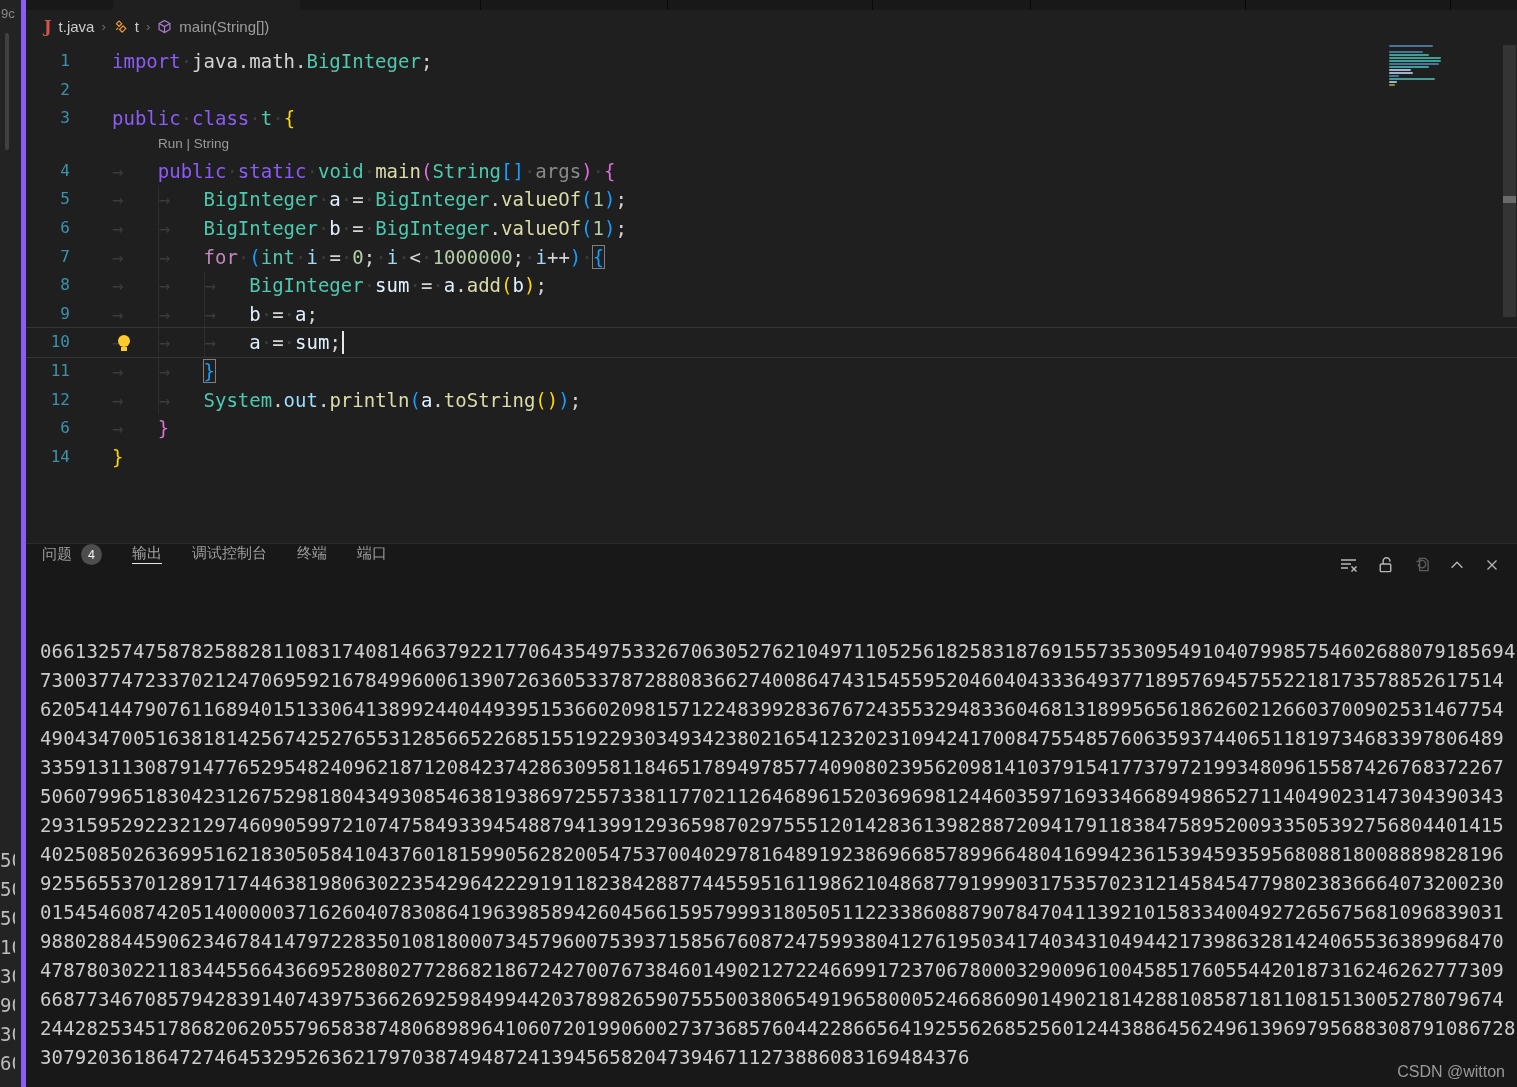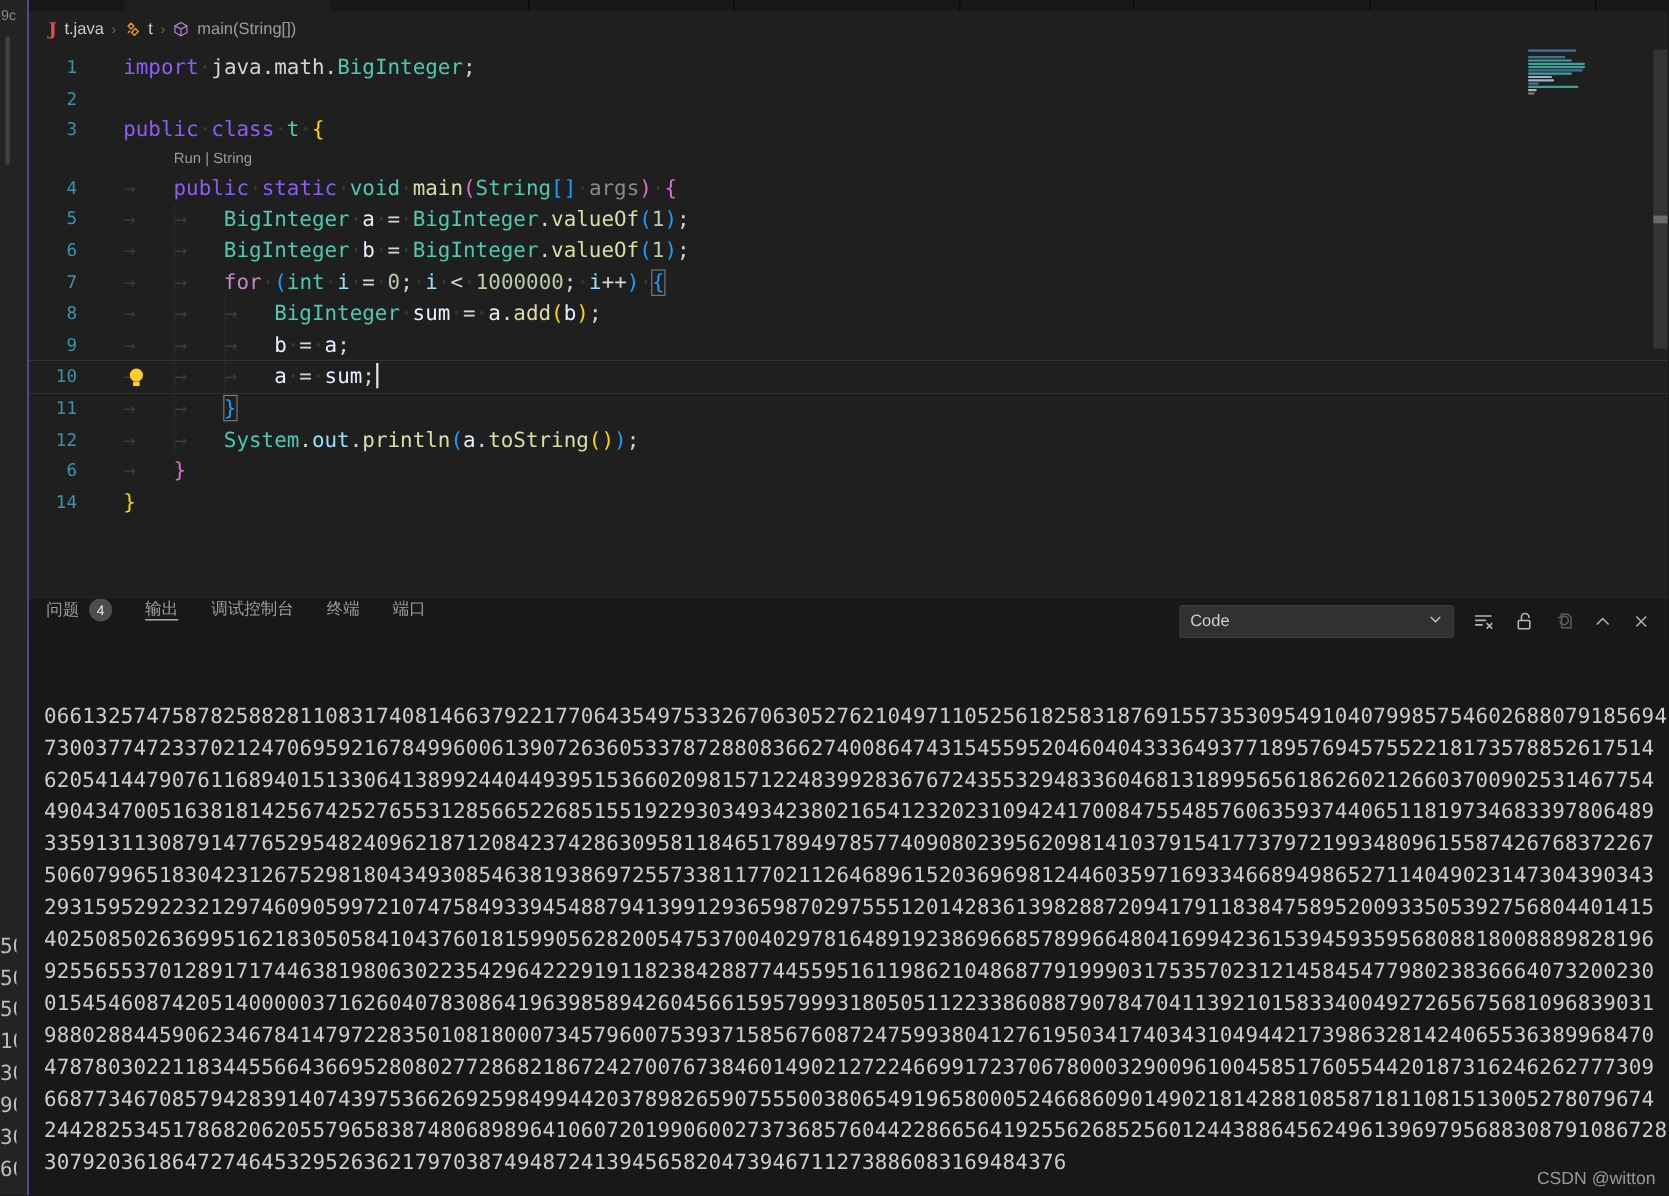--- a/index.html
+++ b/index.html
@@ -5,21 +5,21 @@
   * { margin:0; padding:0; box-sizing:border-box; }
   html,body { background:#111; }
   #root {
     position:relative; width:1517px; height:1087px; overflow:hidden;
     background:#1f1f1f; font-family:"Liberation Sans", sans-serif;
   }
   .mono { font-family:"DejaVu Sans Mono","Liberation Mono",monospace; }
 
   
   #sliver { position:absolute; left:0; top:0; width:26px; height:100%;
-    background:#232323; border-right:1px solid #8b5cf6; overflow:hidden; z-index:5; }
+    background:#232323; border-right:5px solid #8b5cf6; overflow:hidden; z-index:5; }
   #sliver-top-text { position:absolute; left:1px; top:6px; color:#8a8a8a; font-size:13px; }
   #sliver-scrollbar { position:absolute; left:5px; top:33px; width:4px; height:117px;
     background:#404040; border-radius:2px; }
   .sliver-digit { position:absolute; left:0; width:15px; overflow:hidden;
     color:#bdbdbd; font-size:19px; line-height:29px; white-space:pre; }
 
   
   #tabstrip { position:absolute; left:26px; top:0; right:0; height:10px; background:#181818; z-index:4; }
   #tabstrip .active-seg { position:absolute; left:87px; top:0; width:187px; height:10px; background:#1f1f1f; }
   #tabstrip .sep { position:absolute; top:0; width:1px; height:10px; background:#000; opacity:.6; }
@@ -260,28 +260,20 @@
             <span>调试控制台</span>
           </div>
           <div class="ptab">
             <span>终端</span>
           </div>
           <div class="ptab">
             <span>端口</span>
           </div>
         </div>
       <div id="panel-controls">
-        <div id="output-channel">
-          <span>Code</span>
-          <span>
-            <svg width="14" height="14" viewBox="0 0 16 16">
-                <path d="M3 5.5 L8 10.5 L13 5.5" fill="none" stroke="#cccccc" stroke-width="1.4"></path>
-              </svg>
-          </span>
-        </div>
         <span class="picon">
           <svg width="20" height="20" viewBox="0 0 20 20">
               <g stroke="#c5c5c5" stroke-width="1.5" fill="none">
             <path d="M2 5h15 M2 9h10 M2 13h7"></path>
                 <path d="M12.5 11.5l5 5 M17.5 11.5l-5 5"></path>
           </g>
             </svg>
         </span>
         <span class="picon">
           <svg width="19" height="19" viewBox="0 0 20 20">

